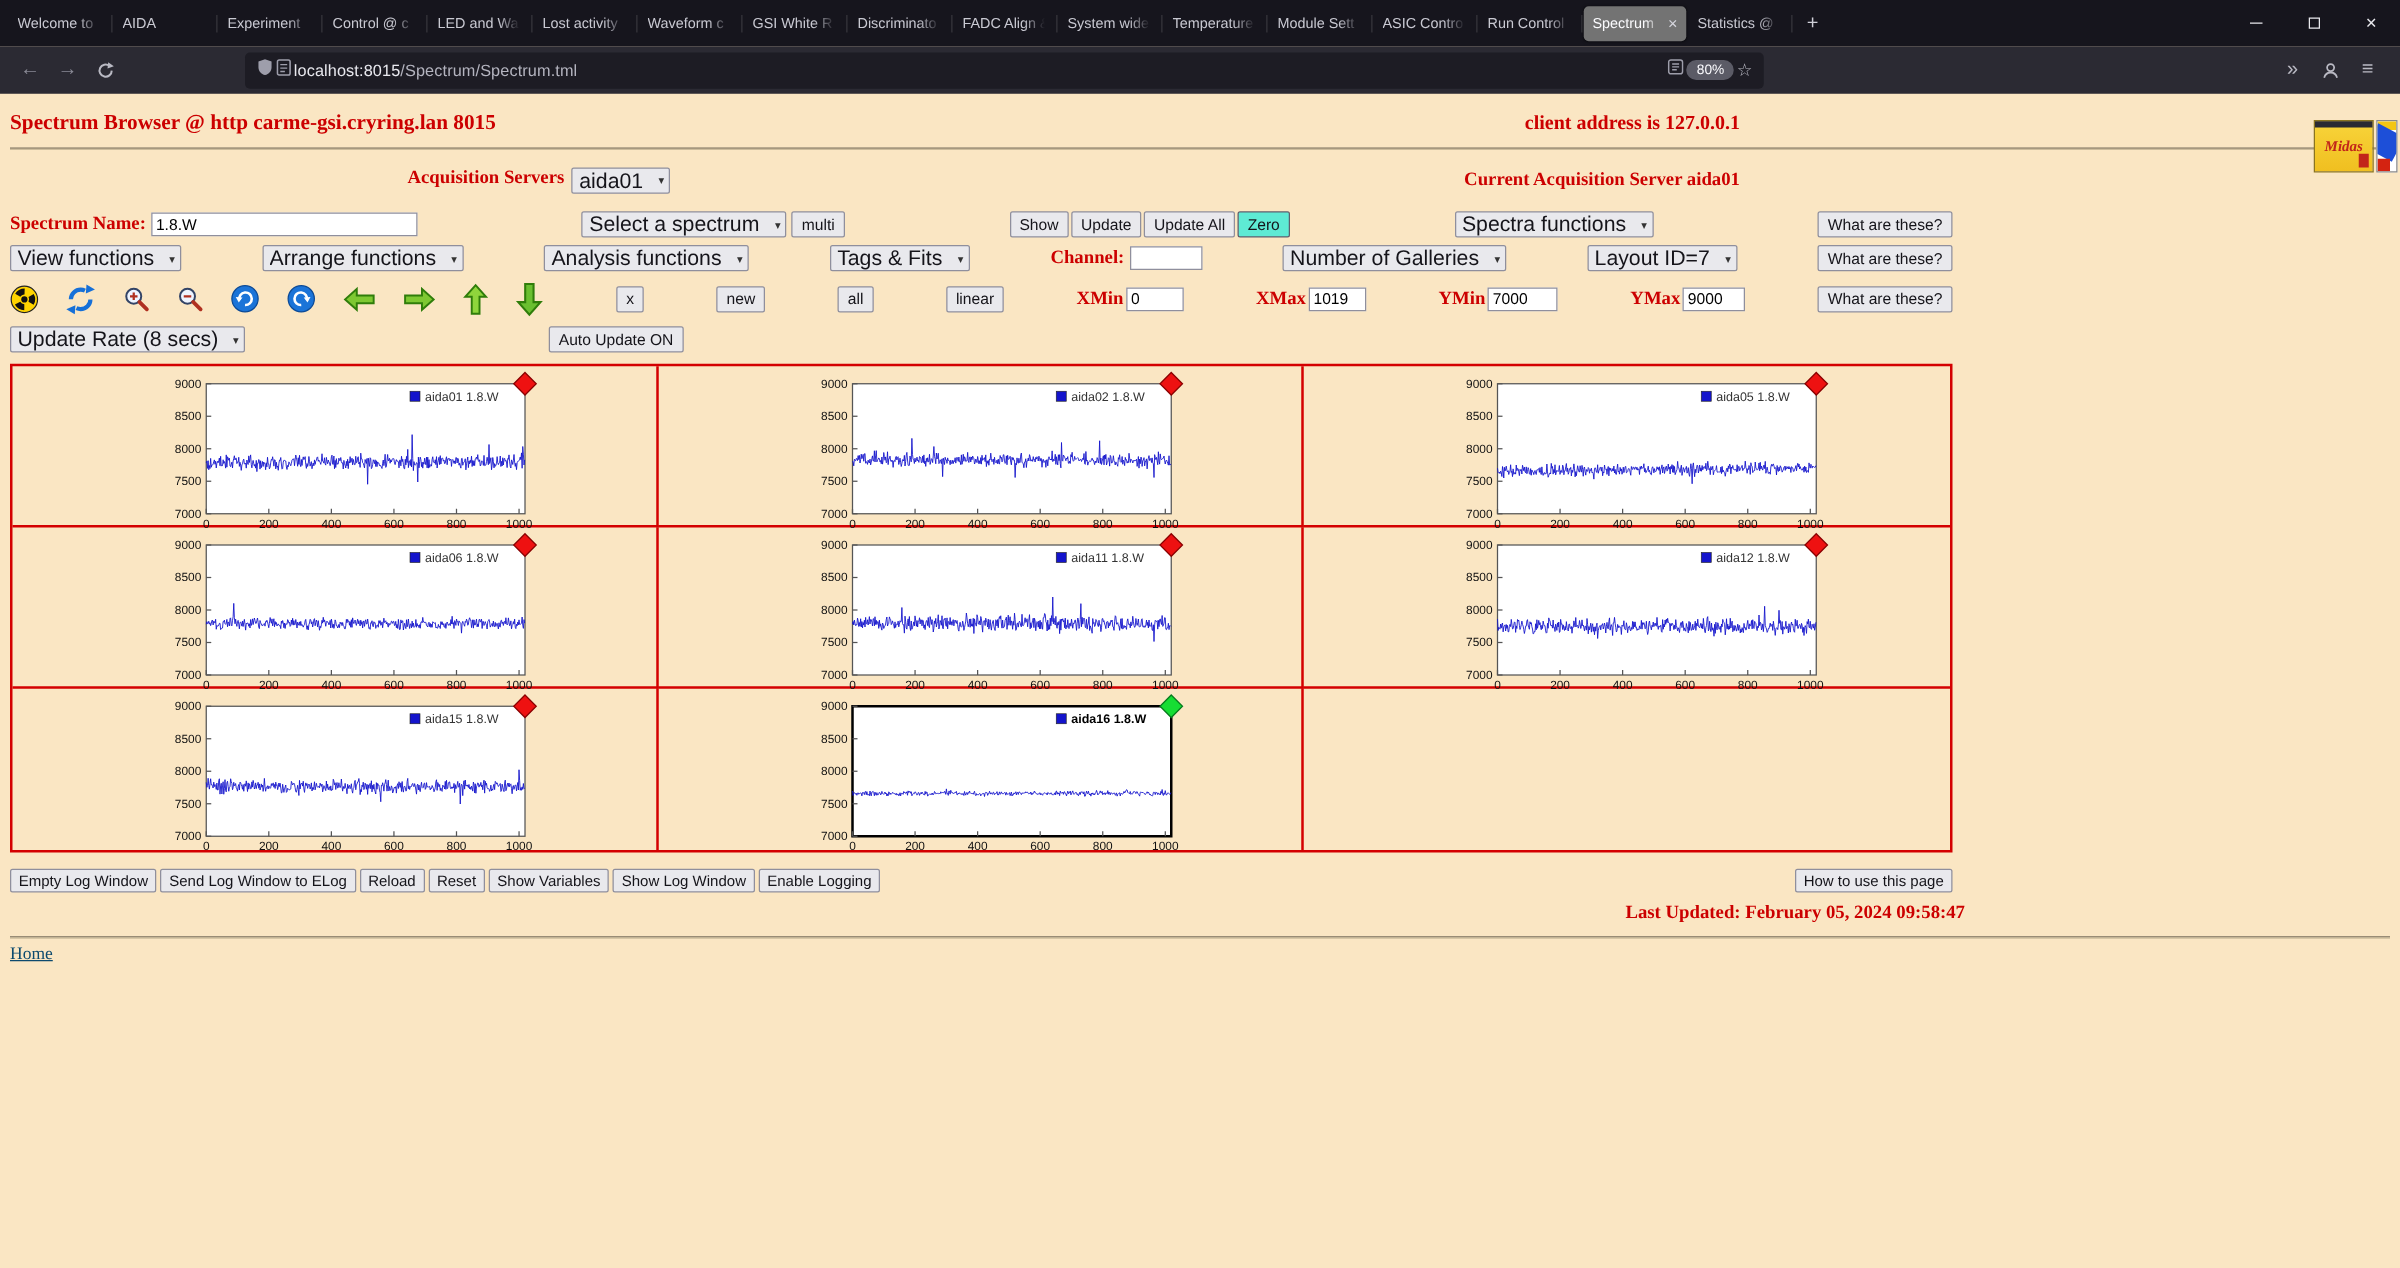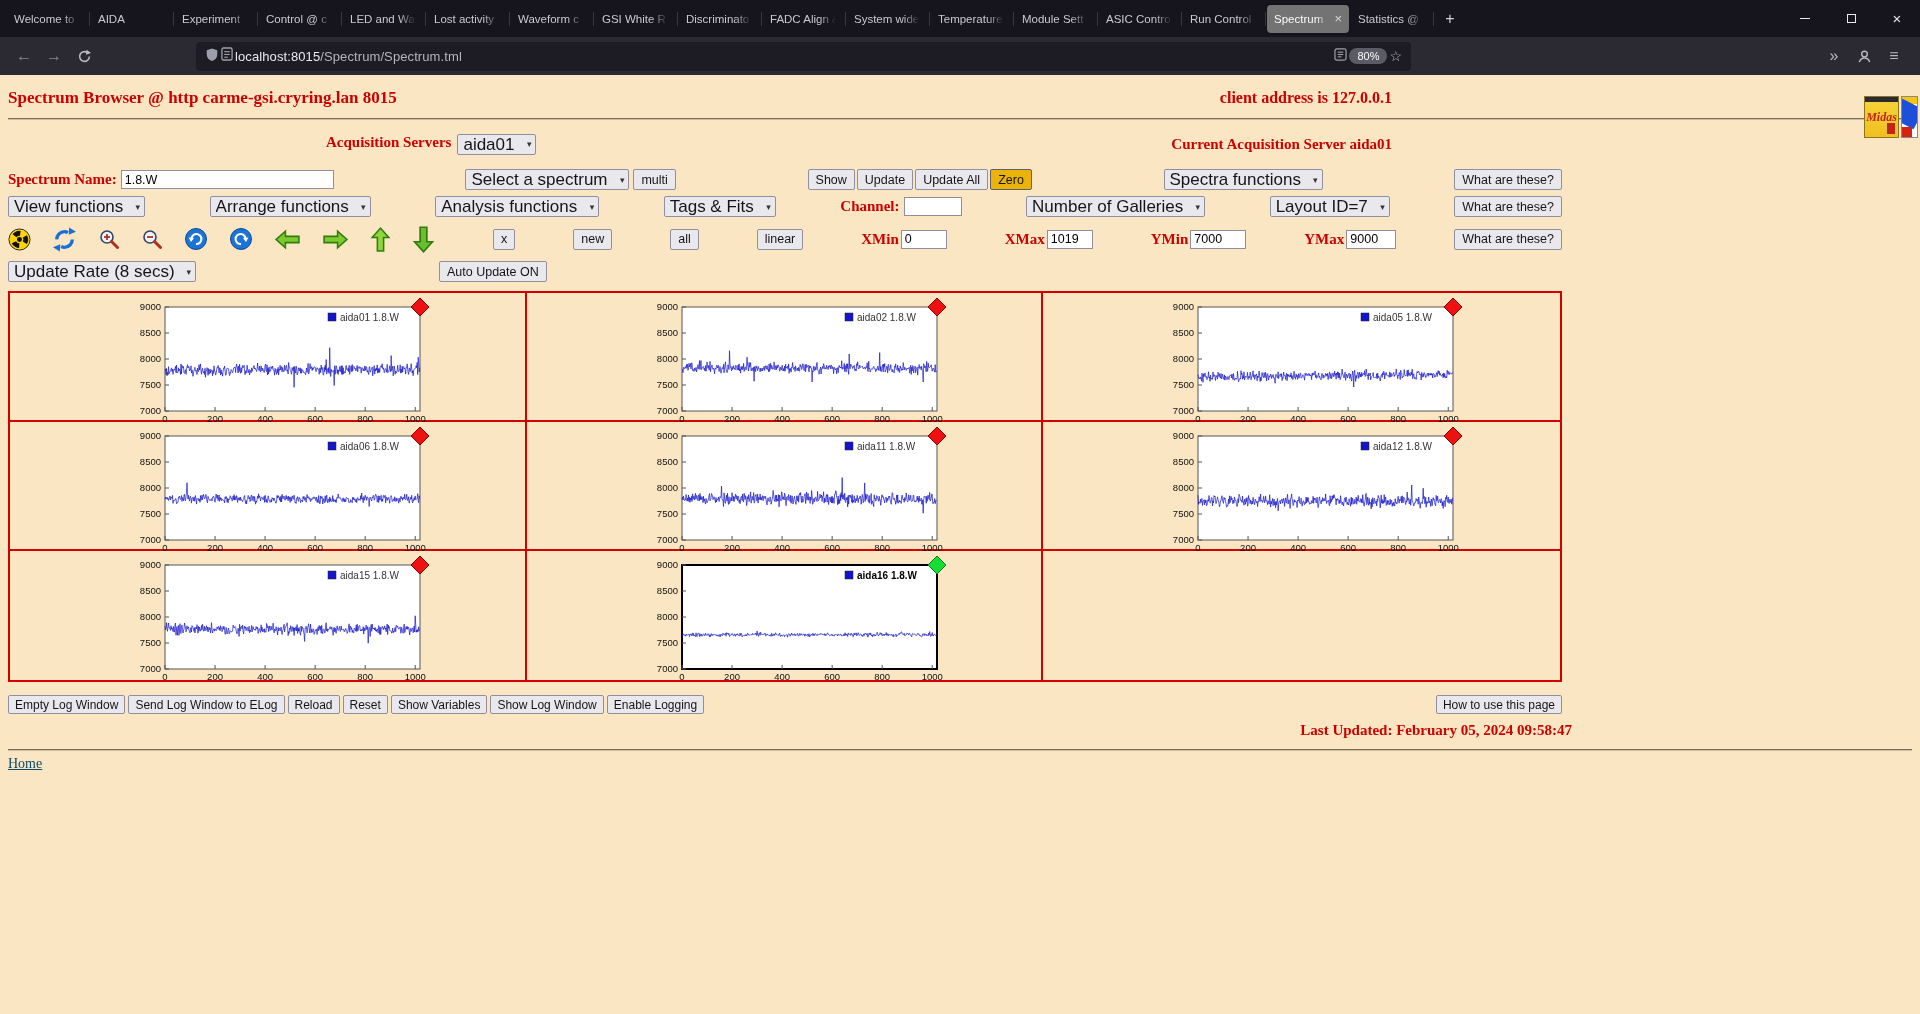--- a/index.html
+++ b/index.html
@@ -39,21 +39,21 @@
   .navspacer { flex:1; }
 
   
   .page { position:relative; width:1920px; }
   .content { width:1554px; margin-left:8px; }
   .serif-red { font-family:"Liberation Serif", serif; color:#cc0000; font-weight:bold; }
   .title-row { display:flex; align-items:baseline; margin-top:13px; }
   .page-title { font-size:17px; }
   .client-address { font-size:16px; margin-left:auto; margin-right:170px; }
   .logos { position:absolute; top:8px; right:2px; display:flex; gap:2px; }
-  .logo-midas { width:35px; height:42px; background:linear-gradient(#f8d43a,#f0bf20); border:1px solid #8a7420;
+  .logo-midas { width:48px; height:42px; background:linear-gradient(#f8d43a,#f0bf20); border:1px solid #8a7420;
     display:flex; align-items:center; justify-content:center; position:relative; }
   .logo-midas span { font-family:"Liberation Serif", serif; font-weight:bold; font-style:italic; color:#c2251a; font-size:12px; }
   .logo-midas::after { content:""; position:absolute; right:3px; bottom:3px; width:8px; height:11px; background:#c2251a; }
   .logo-midas::before { content:""; position:absolute; left:0; top:0; right:0; height:5px; background:#2a2a33; }
   .logo-frs { width:17px; height:42px; background:#fff; border:1px solid #888; position:relative; overflow:hidden; }
   .frs-yellow { position:absolute; top:0; left:0; right:0; height:7px; background:#f3c614; }
   .frs-blue { position:absolute; top:6px; left:-6px; width:24px; height:22px; background:#1d4fd8; transform:rotate(28deg); }
   .frs-red { position:absolute; bottom:0; left:0; width:10px; height:10px; background:#d42311; }
 
   hr.rule { border:none; border-top:2px groove #cdbd9c; margin:10px 8px 0 8px; }
@@ -68,21 +68,21 @@
   .rowC { margin-top:6px; justify-content:space-between; }
   .rowD { margin-top:7px; justify-content:space-between; height:30px; }
   .rowE { margin-top:7px; }
   .grp { display:flex; align-items:center; gap:4px; }
   .grp.tight { gap:2px; }
   .icons { display:flex; align-items:center; gap:21px; }
   .icons > span { display:flex; align-items:center; cursor:pointer; }
 
   button.btn { background:#e9e9ed; border:1px solid #8f8f9d; border-radius:2px; height:21px; padding:0 7px;
     font-family:"Liberation Sans", sans-serif; font-size:12.5px; color:#15141a; cursor:pointer; }
-  button.btn.pressed { background:#eab308; border-color:#5f5f6e; }
+  button.btn.pressed { background:#5eead4; border-color:#5f5f6e; }
   button.btn.sm { height:19px; font-size:12px; padding:0 6px; }
   .sel { position:relative; display:inline-block; }
   .sel::after { content:"▾"; position:absolute; right:5px; top:50%; transform:translateY(-50%); font-size:9px; color:#333; pointer-events:none; }
   select { appearance:none; -webkit-appearance:none; background:#e9e9ed; border:1px solid #8f8f9d; border-radius:2px;
     height:21px; padding:0 20px 0 5px; font-family:"Liberation Sans", sans-serif; font-size:17px; color:#15141a; }
   input.inp { background:#fff; border:1px solid #8f8f9d; height:19px; font-size:12.5px; padding:0 3px;
     font-family:"Liberation Sans", sans-serif; }
 
   
   .plot-grid { margin-top:9px; width:1554px; border:2px solid #d40000; display:grid;

